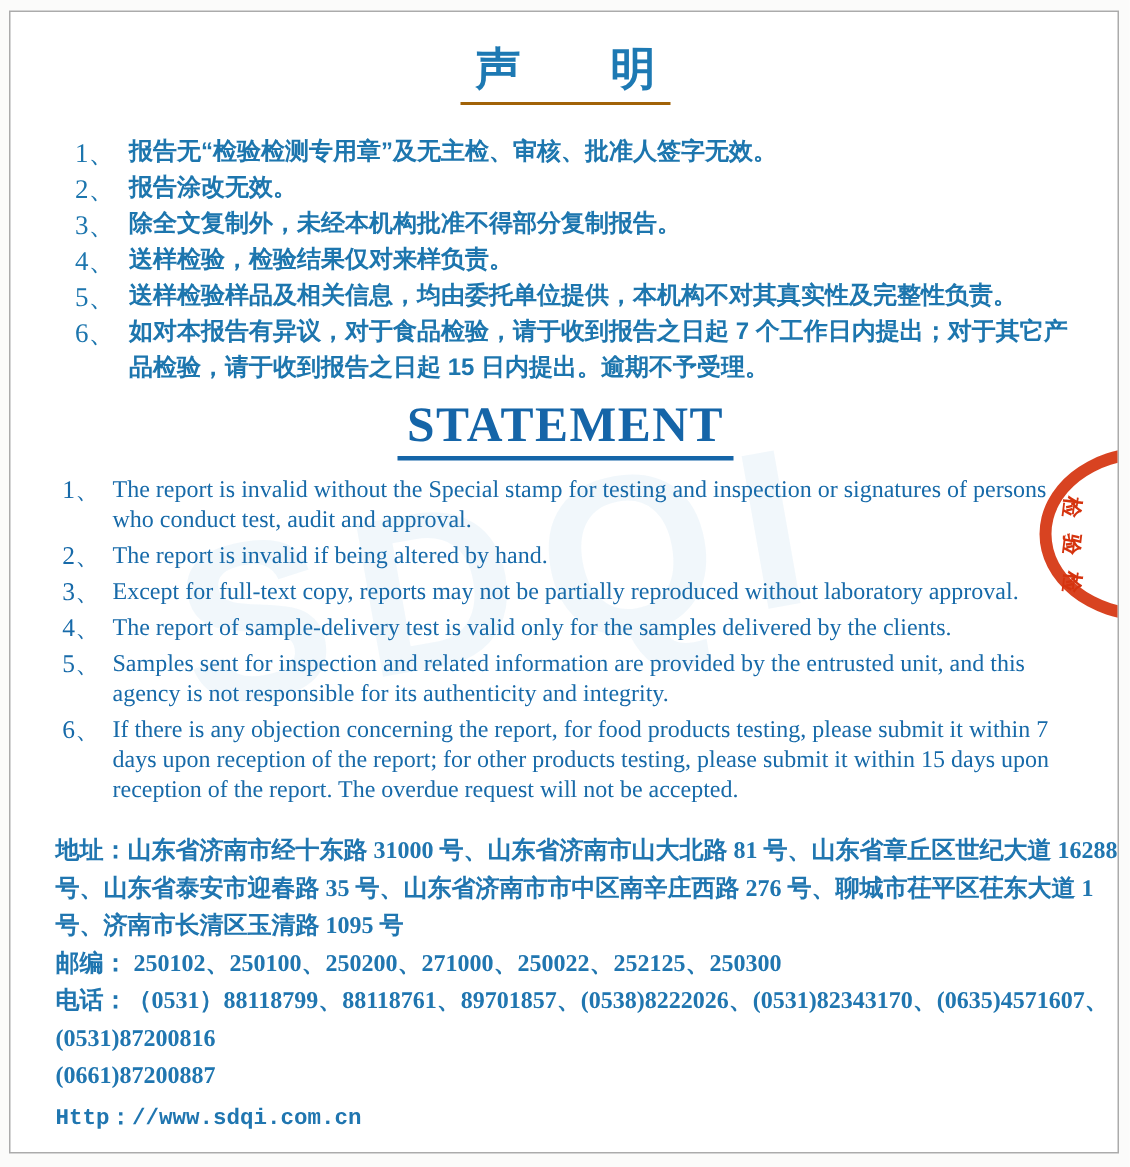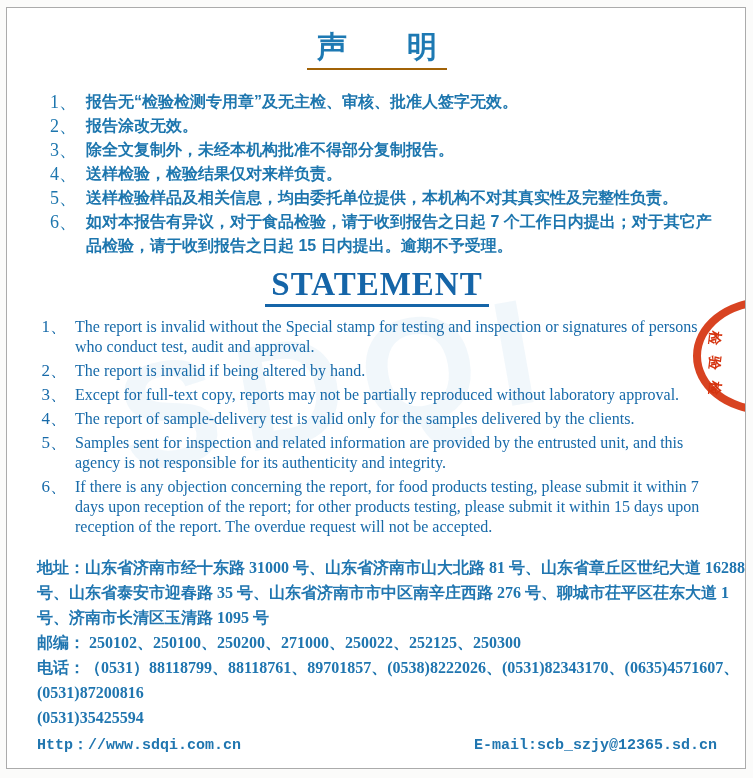--- a/index.html
+++ b/index.html
@@ -124,24 +124,23 @@
       </div>
     </div>
 
     <div class="contact">
       <div class="contact-line">地址：山东省济南市经十东路 31000 号、山东省济南市山大北路 81 号、山东省章丘区世纪大道 16288</div>
       <div class="contact-line">号、山东省泰安市迎春路 35 号、山东省济南市市中区南辛庄西路 276 号、聊城市茌平区茌东大道 1</div>
       <div class="contact-line">号、济南市长清区玉清路 1095 号</div>
       <div class="contact-line">邮编： 250102、250100、250200、271000、250022、252125、250300</div>
       <div class="contact-line">电话：（0531）88118799、88118761、89701857、(0538)8222026、(0531)82343170、(0635)4571607、</div>
       <div class="contact-line">(0531)87200816</div>
-      <div class="contact-line">(0531)35425594</div>
+      <div class="contact-line">(0661)87200887</div>
       <div class="http-line">
         <span class="http">Http：//www.sdqi.com.cn</span>
-        <span class="email">E-mail:scb_szjy@12365.sd.cn</span>
       </div>
     </div>
 
   </div>
 
   <div class="stamp-arc"></div>
   <div class="stamp-chars">
     <span>检</span>
     <span>验</span>
     <span>检</span>

